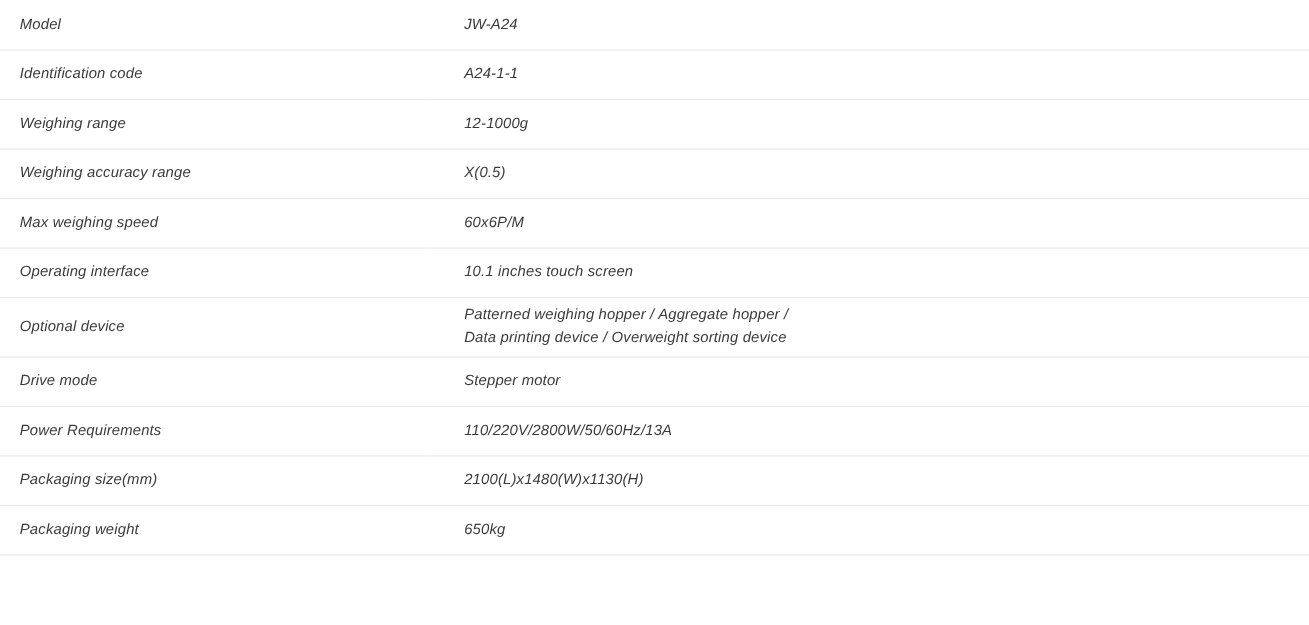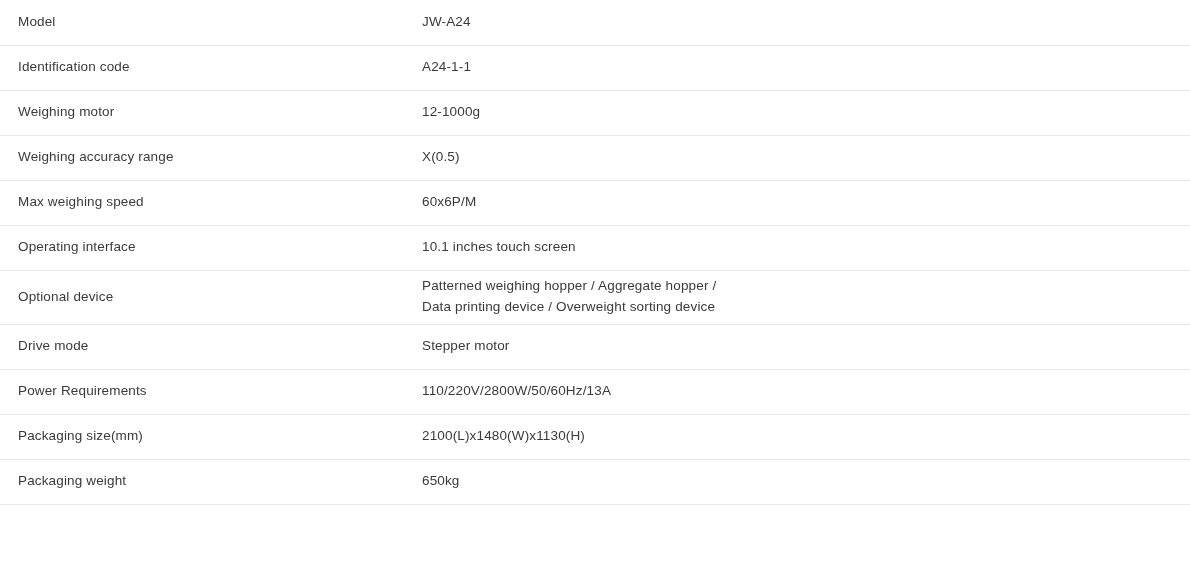--- a/index.html
+++ b/index.html
@@ -30,20 +30,21 @@
   }
   .spec-table td {
     padding: 0 18px;
     font-size: 13.5px;
     line-height: 1.55;
     color: #3a3a3a;
     vertical-align: middle;
     height: 45px;
     box-sizing: border-box;
     letter-spacing: 0.15px;
+    font-style: italic;
   }
   .spec-table td.label {
     color: #3a3a3a;
   }
   .spec-table td.value {
     color: #3a3a3a;
     padding-left: 16px;
   }
   .spec-table tr.tall td {
     height: 54px;
@@ -68,21 +69,21 @@
         <span class="value-line">JW-A24</span>
       </td>
     </tr>
     <tr>
       <td class="label">Identification code</td>
       <td class="value">
         <span class="value-line">A24-1-1</span>
       </td>
     </tr>
     <tr>
-      <td class="label">Weighing motor</td>
+      <td class="label">Weighing range</td>
       <td class="value">
         <span class="value-line">12-1000g</span>
       </td>
     </tr>
     <tr>
       <td class="label">Weighing accuracy range</td>
       <td class="value">
         <span class="value-line">X(0.5)</span>
       </td>
     </tr>

